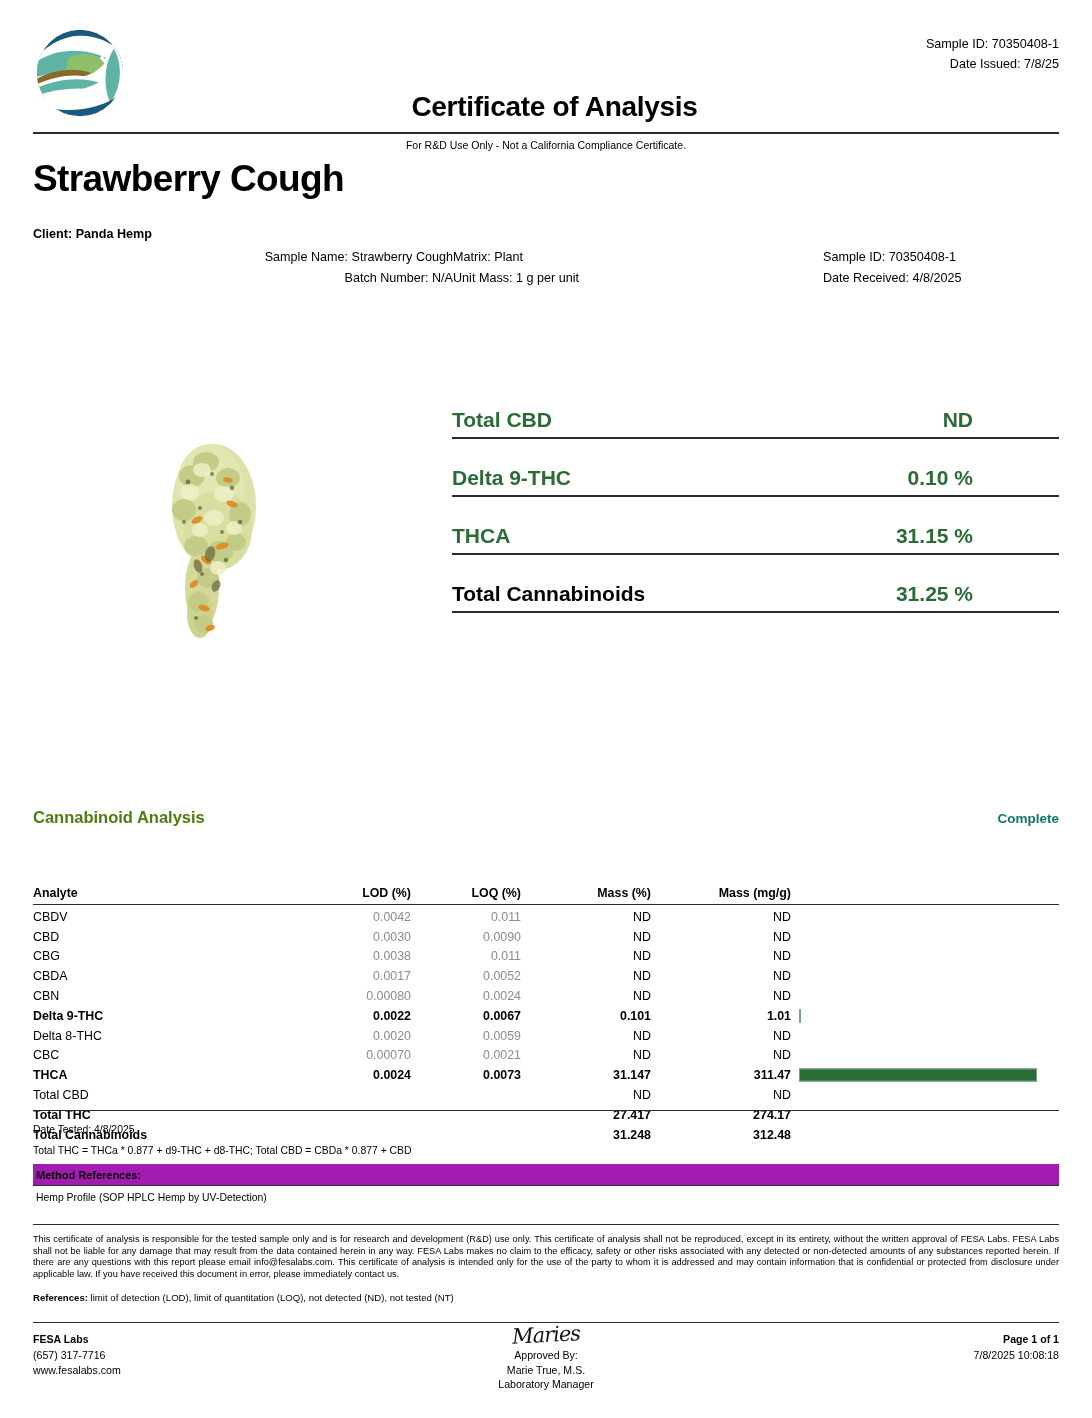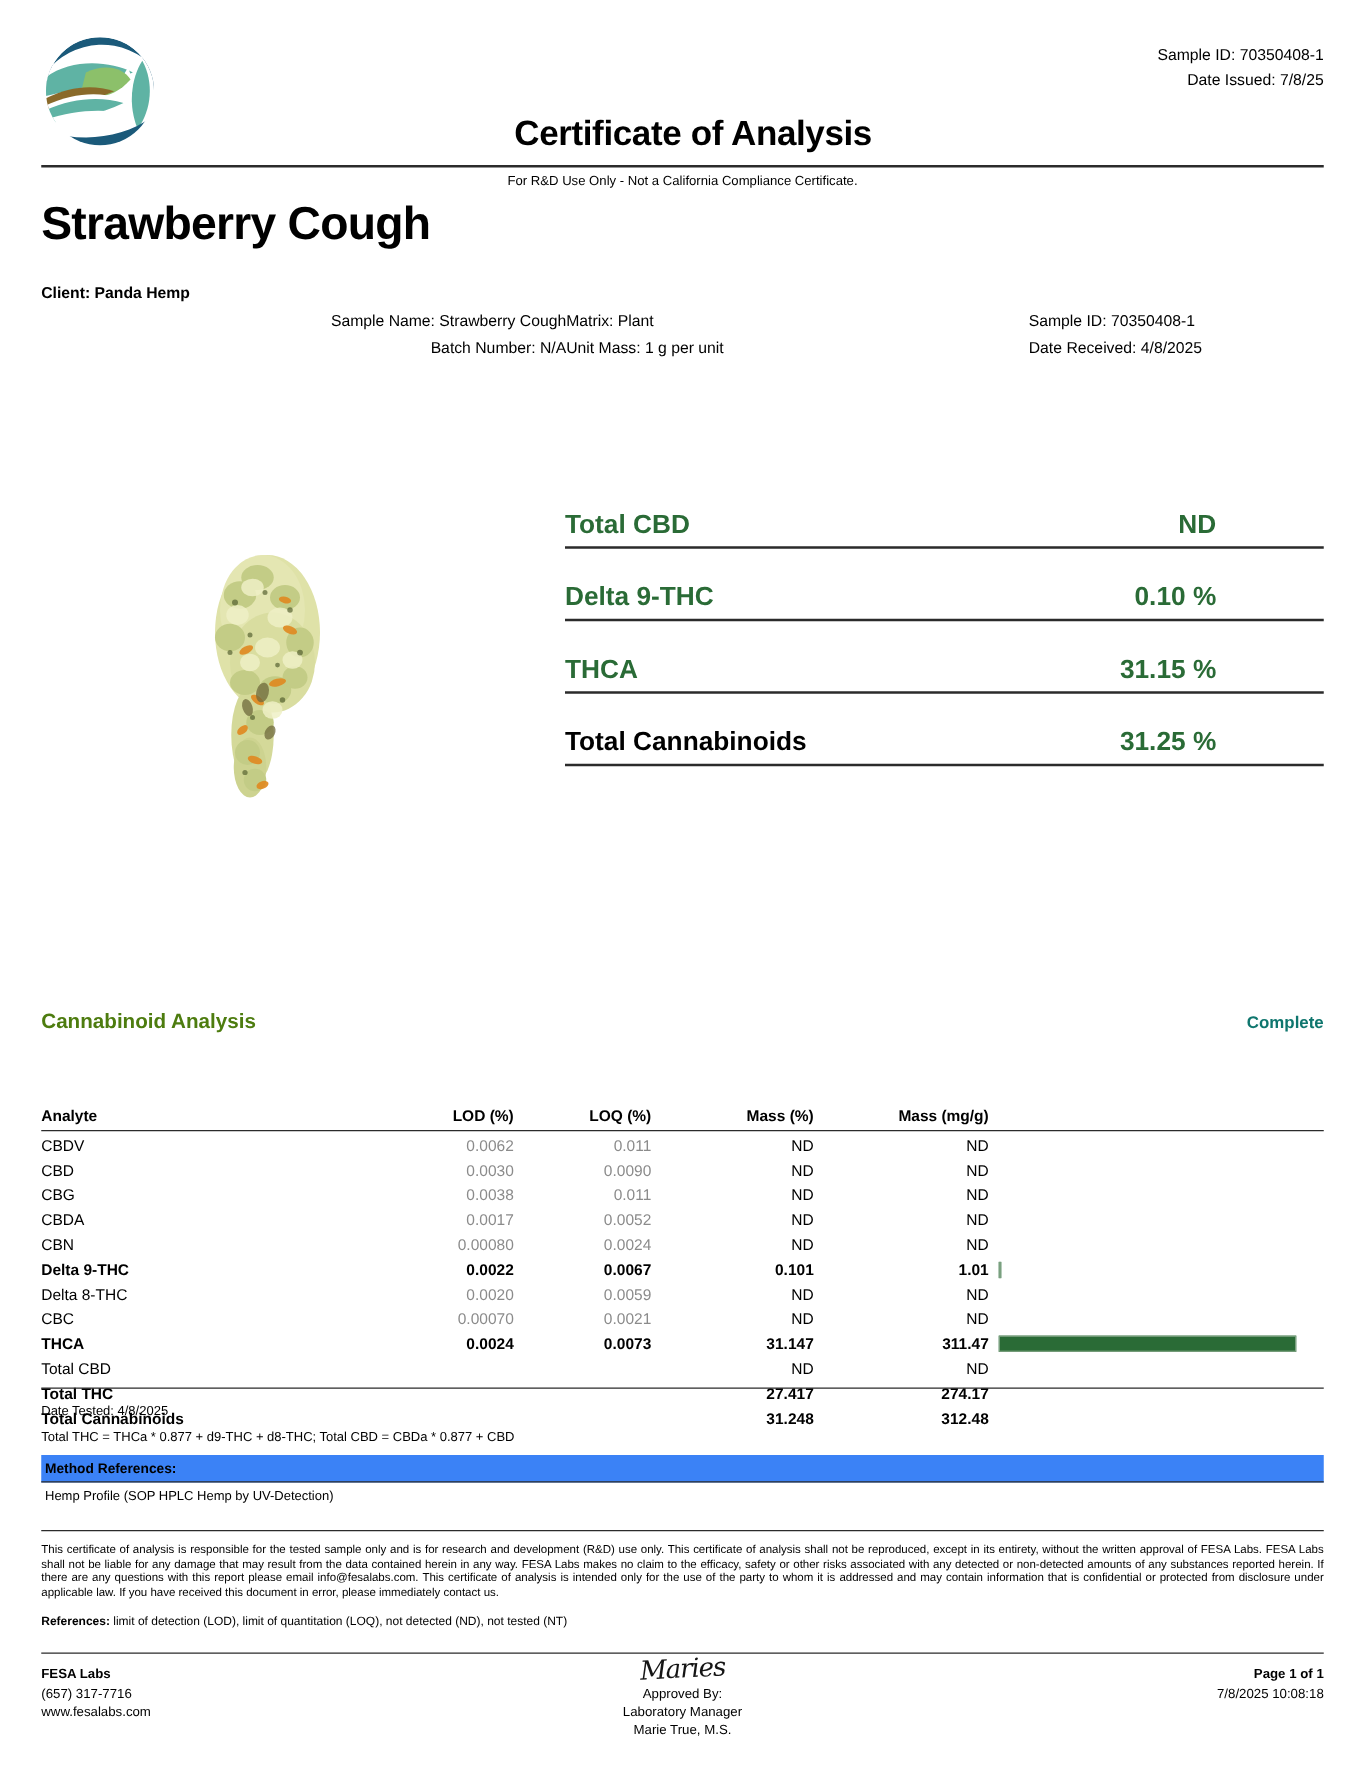--- a/index.html
+++ b/index.html
@@ -228,21 +228,21 @@
   }
   .note-tested { top: 1124px; }
   .note-formula { top: 1145px; }
 
   .method-banner {
     position: absolute;
     left: 33px;
     top: 1164px;
     width: 1026px;
     height: 22px;
-    background: #3b82f6;
+    background: #a21caf;
     border-bottom: 1.6px solid #2b2b2b;
     box-sizing: border-box;
     display: flex;
     align-items: center;
     padding-left: 3px;
     font-size: 11px;
     font-weight: bold;
   }
   .method-item {
     position: absolute;
@@ -468,21 +468,21 @@
       <div class="c-analyte">Analyte</div>
       <div class="c-lod">LOD (%)</div>
       <div class="c-loq">LOQ (%)</div>
       <div class="c-massp">Mass (%)</div>
       <div class="c-massmg">Mass (mg/g)</div>
       <div class="c-bar"></div>
     </div>
     <div id="table-body">
         <div class="t-row muted">
           <div class="c-analyte">CBDV</div>
-          <div class="c-lod">0.0062</div>
+          <div class="c-lod">0.0042</div>
           <div class="c-loq">0.011</div>
           <div class="c-massp">ND</div>
           <div class="c-massmg">ND</div>
           <div class="c-bar"></div>
         </div>
         <div class="t-row muted">
           <div class="c-analyte">CBD</div>
           <div class="c-lod">0.0030</div>
           <div class="c-loq">0.0090</div>
           <div class="c-massp">ND</div>
@@ -592,21 +592,21 @@
 
   <div class="foot-rule"></div>
   <div class="foot-left">
     <div class="lab-name">FESA Labs</div>
     <div>(657) 317-7716</div>
     <div>www.fesalabs.com</div>
   </div>
   <div class="foot-center">
     <div class="signature">Maries</div>
     <div>Approved By:</div>
+    <div>Marie True, M.S.</div>
     <div>Laboratory Manager</div>
-    <div>Marie True, M.S.</div>
   </div>
   <div class="foot-right">
     <div class="pagenum">Page 1 of 1</div>
     <div>7/8/2025 10:08:18</div>
   </div>
 
 </div>
 
 </body></html>

